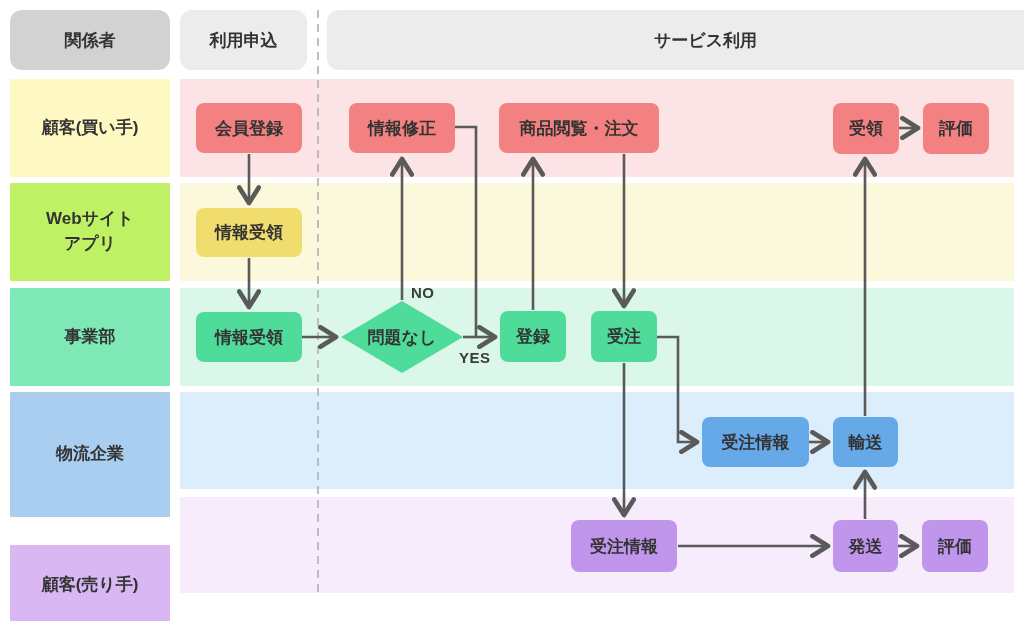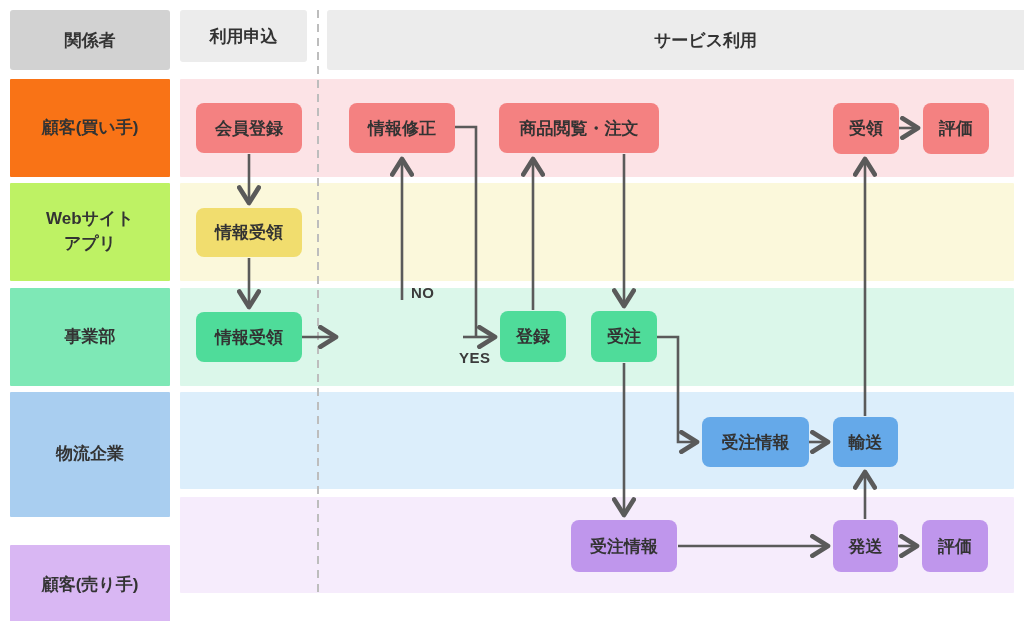--- a/index.html
+++ b/index.html
@@ -2,30 +2,30 @@
 <html><head>
 <meta charset="utf-8">
 <style>
   html,body{margin:0;padding:0;background:#ffffff;}
   #canvas{
     position:relative;width:1024px;height:621px;background:#ffffff;overflow:hidden;
     font-family:"Liberation Sans","DejaVu Sans",sans-serif;color:#333333;
   }
   .hdr{
     position:absolute;display:flex;align-items:center;justify-content:center;
-    font-size:17px;font-weight:600;color:#333;border-radius:3px;
+    font-size:17px;font-weight:600;color:#333;border-radius:12px;
   }
   .hdr-dark{background:#d2d2d2;}
   .hdr-light{background:#ececec;}
   .lane-label{
     position:absolute;left:10px;width:160px;display:flex;align-items:center;justify-content:center;
     font-size:17px;font-weight:600;text-align:center;white-space:pre-line;line-height:1.45;border-radius:1px;
   }
   .lane-bg{position:absolute;left:180px;width:834px;border-radius:1px;}
-  .pink-label{background:#f97316;}   .pink-lane{background:#fce3e6;}
+  .pink-label{background:#fef9c3;}   .pink-lane{background:#fce3e6;}
   .yellow-label{background:#bef264;} .yellow-lane{background:#fbf8db;}
   .green-label{background:#7ee8b6;}  .green-lane{background:#dbf7ea;}
   .blue-label{background:#a9cef0;}   .blue-lane{background:#dceefb;}
   .purple-label{background:#d9b7f3;} .purple-lane{background:#f6ecfc;}
   .box{
     position:absolute;display:flex;align-items:center;justify-content:center;
     font-size:17px;font-weight:600;color:#333;border-radius:8px;z-index:3;white-space:nowrap;
   }
   .red-box{background:#f48181;}
   .yellow-box{background:#f1dd6e;}
@@ -42,21 +42,21 @@
     position:absolute;font-size:15px;font-weight:700;color:#3b3b3b;z-index:4;letter-spacing:.5px;
   }
   #edges-svg{position:absolute;left:0;top:0;z-index:2;pointer-events:none;}
 </style>
 </head>
 <body>
 
 <div id="canvas">
 
   <div class="hdr hdr-dark" style="left:10px;top:10px;width:160px;height:60px;">関係者</div>
-  <div class="hdr hdr-light" style="left:180px;top:10px;width:127px;height:52px;">利用申込</div>
+  <div class="hdr hdr-light" style="left:180px;top:10px;width:127px;height:60px;">利用申込</div>
   <div class="hdr hdr-light" style="left:327px;top:10px;width:687px;height:60px;padding-left:35px;">サービス利用</div>
 
   <div class="lane-label pink-label" style="top:79px;height:98px;">顧客(買い手)</div>
   <div class="lane-bg pink-lane" style="top:79px;height:98px;"></div>
 
   <div class="lane-label yellow-label" style="top:183px;height:98px;">Webサイト
 アプリ</div>
   <div class="lane-bg yellow-lane" style="top:183px;height:98px;"></div>
 
   <div class="lane-label green-label" style="top:288px;height:98px;">事業部</div>
@@ -98,20 +98,21 @@
 
   <div class="box red-box" style="left:196px;top:103px;width:106px;height:50px;">会員登録</div>
   <div class="box red-box" style="left:349px;top:103px;width:106px;height:50px;text-align:right;">情報修正</div>
   <div class="box red-box" style="left:499px;top:103px;width:160px;height:50px;">商品閲覧・注文</div>
   <div class="box red-box" style="left:833px;top:103px;width:66px;height:51px;">受領</div>
   <div class="box red-box" style="left:923px;top:103px;width:66px;height:51px;">評価</div>
 
   <div class="box yellow-box" style="left:196px;top:208px;width:106px;height:49px;">情報受領</div>
 
   <div class="box green-box" style="left:196px;top:312px;width:106px;height:50px;">情報受領</div>
+  <div class="diamond">問題なし</div>
   <div class="box green-box" style="left:500px;top:311px;width:66px;height:51px;">登録</div>
   <div class="box green-box" style="left:591px;top:311px;width:66px;height:51px;">受注</div>
 
   <div class="box blue-box" style="left:702px;top:417px;width:107px;height:50px;">受注情報</div>
   <div class="box blue-box" style="left:833px;top:417px;width:65px;height:50px;">輸送</div>
 
   <div class="box purple-box" style="left:571px;top:520px;width:106px;height:52px;">受注情報</div>
   <div class="box purple-box" style="left:833px;top:520px;width:65px;height:52px;">発送</div>
   <div class="box purple-box" style="left:922px;top:520px;width:66px;height:52px;">評価</div>
 

